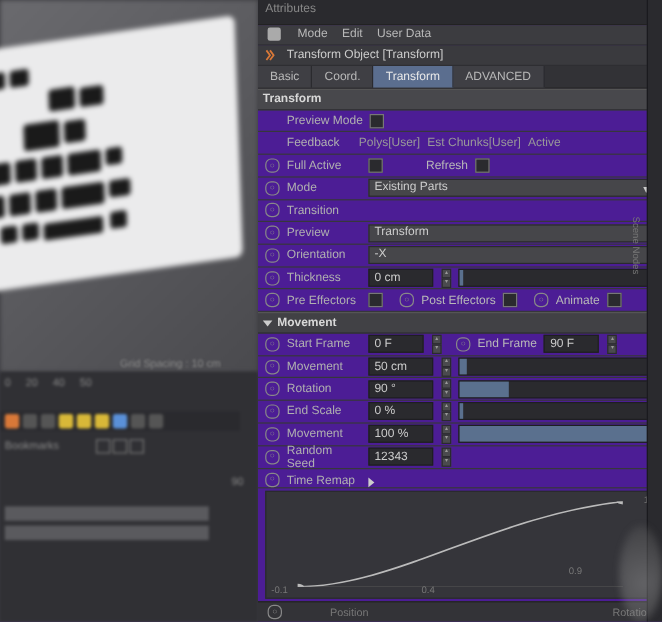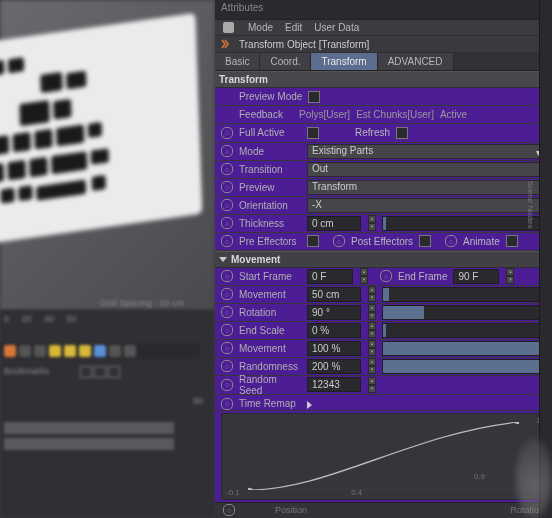--- a/index.html
+++ b/index.html
@@ -166,23 +166,20 @@
           <span>Existing Parts</span>
           <span style="position:absolute;right:4px;top:2px">▾</span>
         </div>
     </div>
 
     <div class="row">
       <div class="mini-ico">○</div>
       <div class="lbl" style="width:62px">
           <span>Transition</span>
         </div>
-      <div class="dropdown">
-          <span>Out</span>
-        </div>
     </div>
 
     <div class="row">
       <div class="mini-ico">○</div>
       <div class="lbl" style="width:62px">
           <span>Preview</span>
         </div>
       <div class="dropdown">
           <span>Transform</span>
         </div>
@@ -318,52 +315,36 @@
         </div>
       <div class="spin">
           <div>▴</div>
           <div>▾</div>
         </div>
       <div class="slider-track">
           <div class="slider-fill" style="width:100%"></div>
         </div>
     </div>
 
-    <div class="row">
-      <div class="mini-ico">○</div>
-      <div class="lbl" style="width:62px">
-          <span>Randomness</span>
-        </div>
-      <div class="input" style="width:44px">
-          <span>200 %</span>
-        </div>
-      <div class="spin">
-          <div>▴</div>
-          <div>▾</div>
-        </div>
-      <div class="slider-track">
-          <div class="slider-fill" style="width:100%"></div>
-        </div>
-    </div>
 
     <div class="row">
       <div class="mini-ico">○</div>
       <div class="lbl" style="width:62px">
           <span>Random Seed</span>
         </div>
       <div class="input" style="width:44px">
           <span>12343</span>
         </div>
       <div class="spin">
           <div>▴</div>
           <div>▾</div>
         </div>
     </div>
 
-    <div class="row" style="align-items:center;height:auto;padding-top:3px">
+    <div class="row" style="align-items:flex-end;height:auto;padding-top:3px">
       <div class="mini-ico">○</div>
       <div class="lbl" style="width:62px">
           <span>Time Remap</span>
         </div>
       <div class="tri right" style="margin-top:3px"></div>
     </div>
 
     <div class="curve-area">
       <svg class="curve-path" viewBox="0 0 100 60" preserveAspectRatio="none">
         <line x1="0" y1="60" x2="100" y2="60" stroke="#555" stroke-width="0.5"></line>

